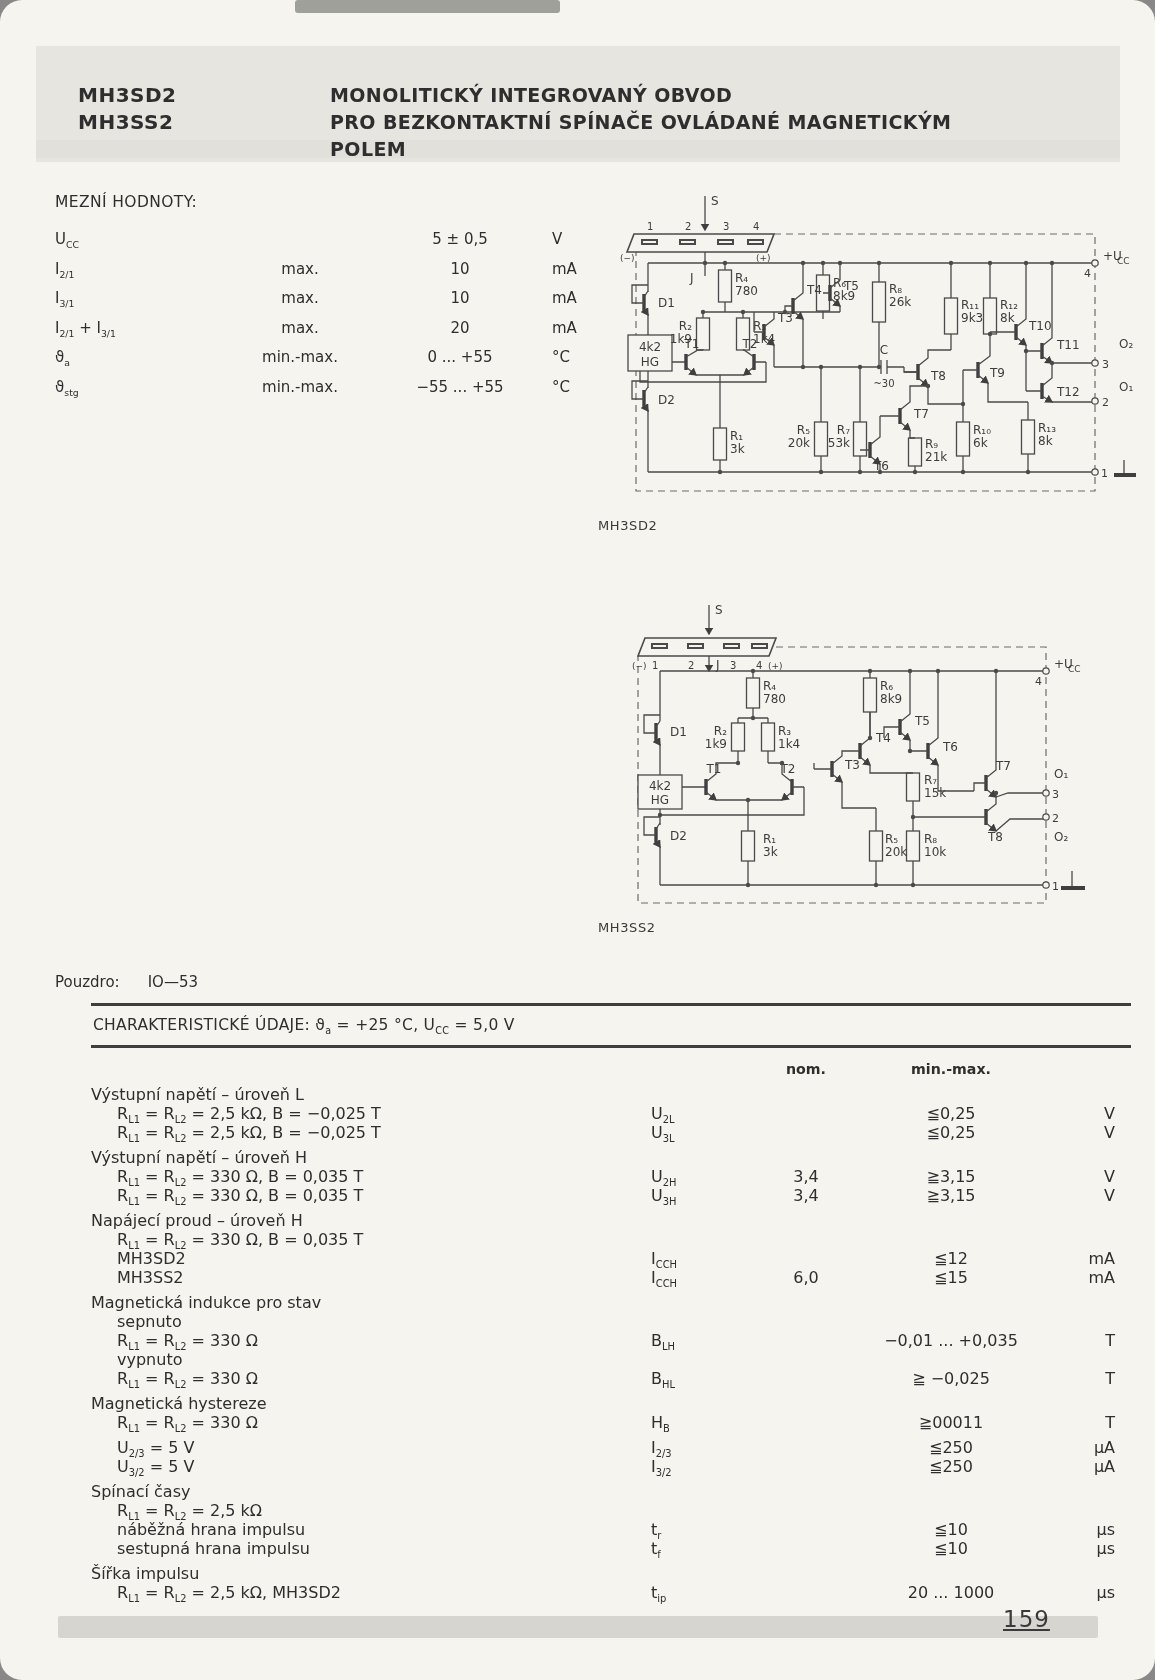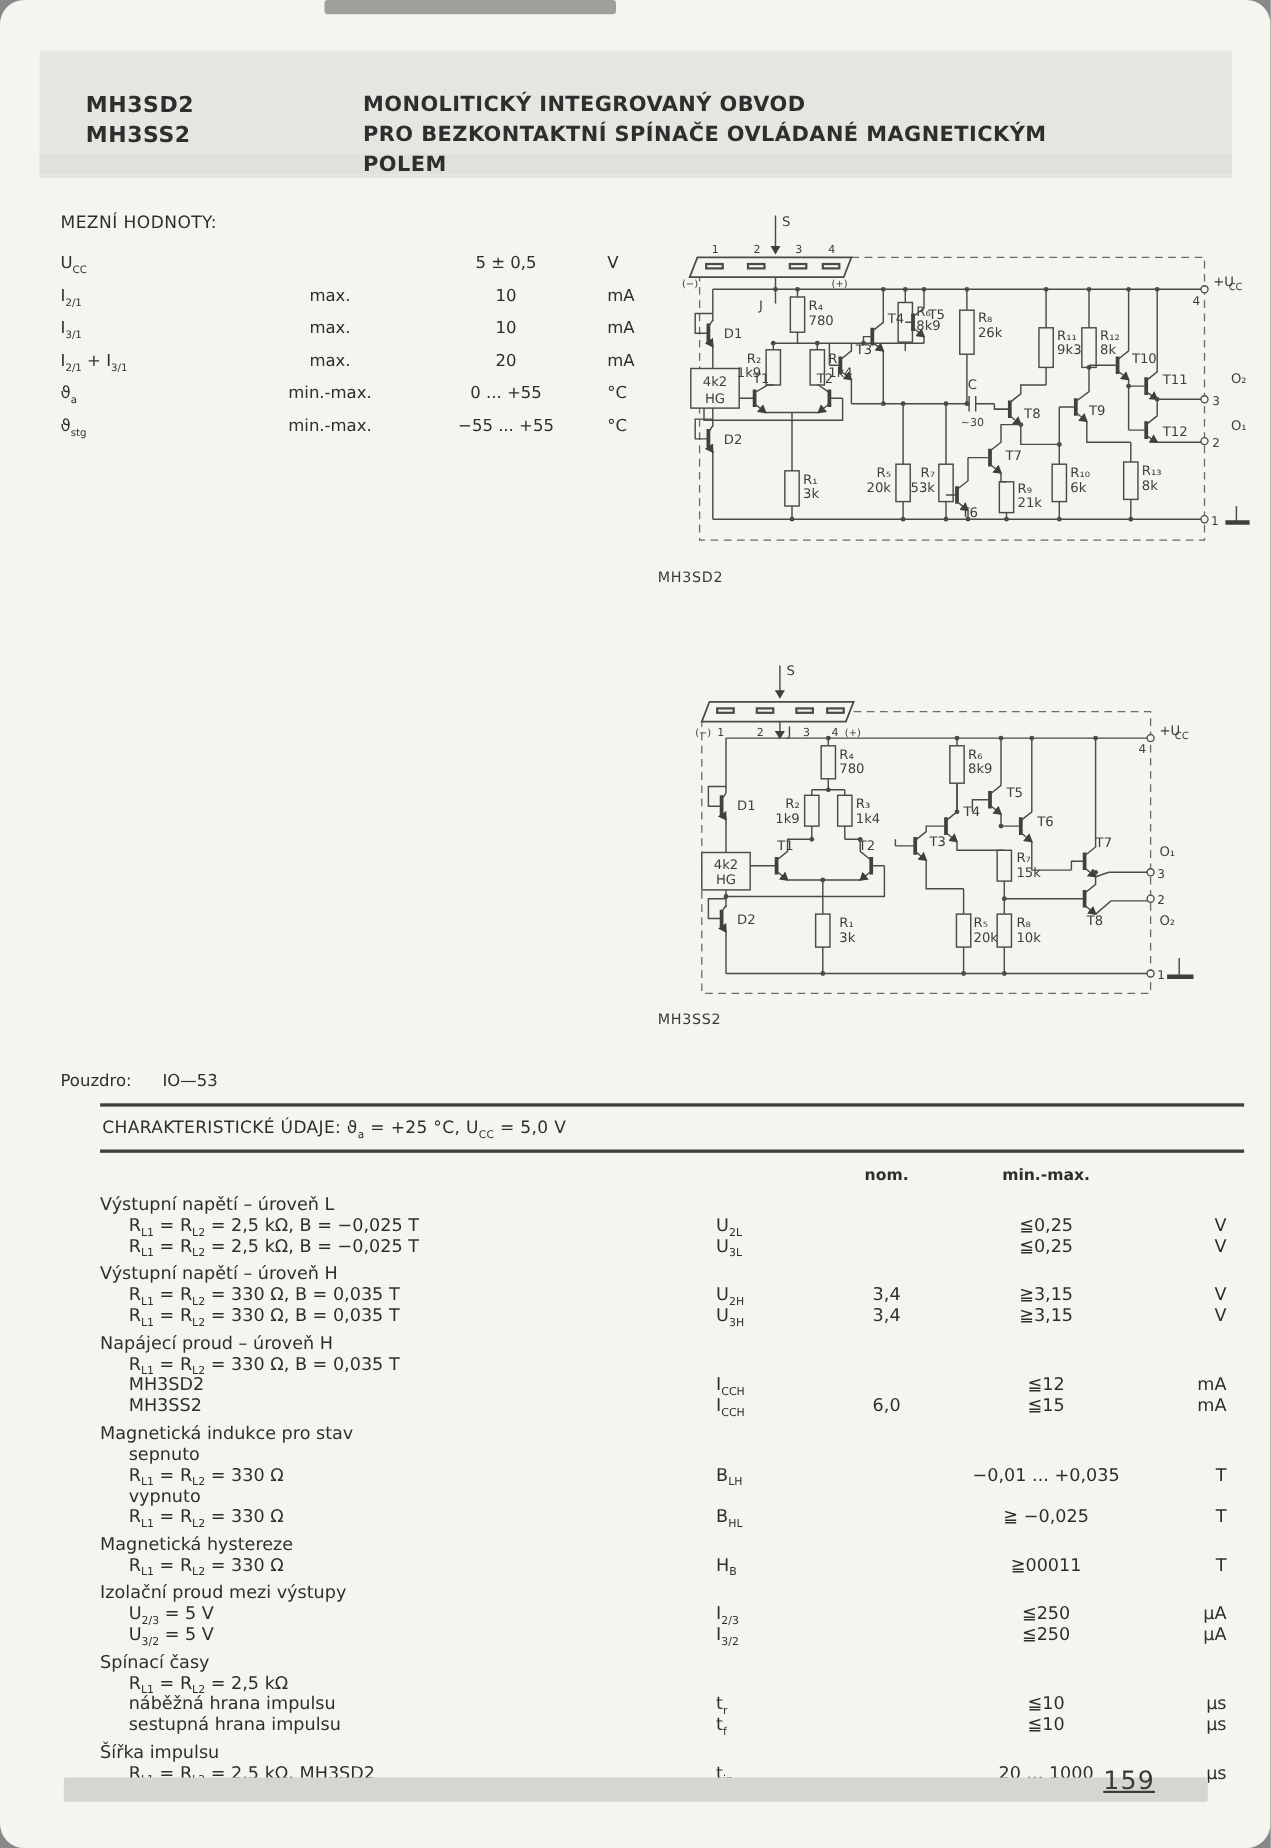--- a/index.html
+++ b/index.html
@@ -613,21 +613,20 @@
 
         <div class="crow" data-type="data">
           <span class="c-label">R<sub>L1</sub> = R<sub>L2</sub> = 330 Ω</span>
           <span class="c-sym">H<sub>B</sub></span>
           <span class="c-nom"></span>
           <span class="c-minmax">≧00011</span>
           <span class="c-unit">T</span>
         </div>
 
         <div class="crow" data-type="header">
-          <span class="c-label">Izolační proud mezi výstupy</span>
           <span class="c-sym"></span>
           <span class="c-nom"></span>
           <span class="c-minmax"></span>
           <span class="c-unit"></span>
         </div>
 
         <div class="crow" data-type="data">
           <span class="c-label">U<sub>2/3</sub> = 5 V</span>
           <span class="c-sym">I<sub>2/3</sub></span>
           <span class="c-nom"></span>

